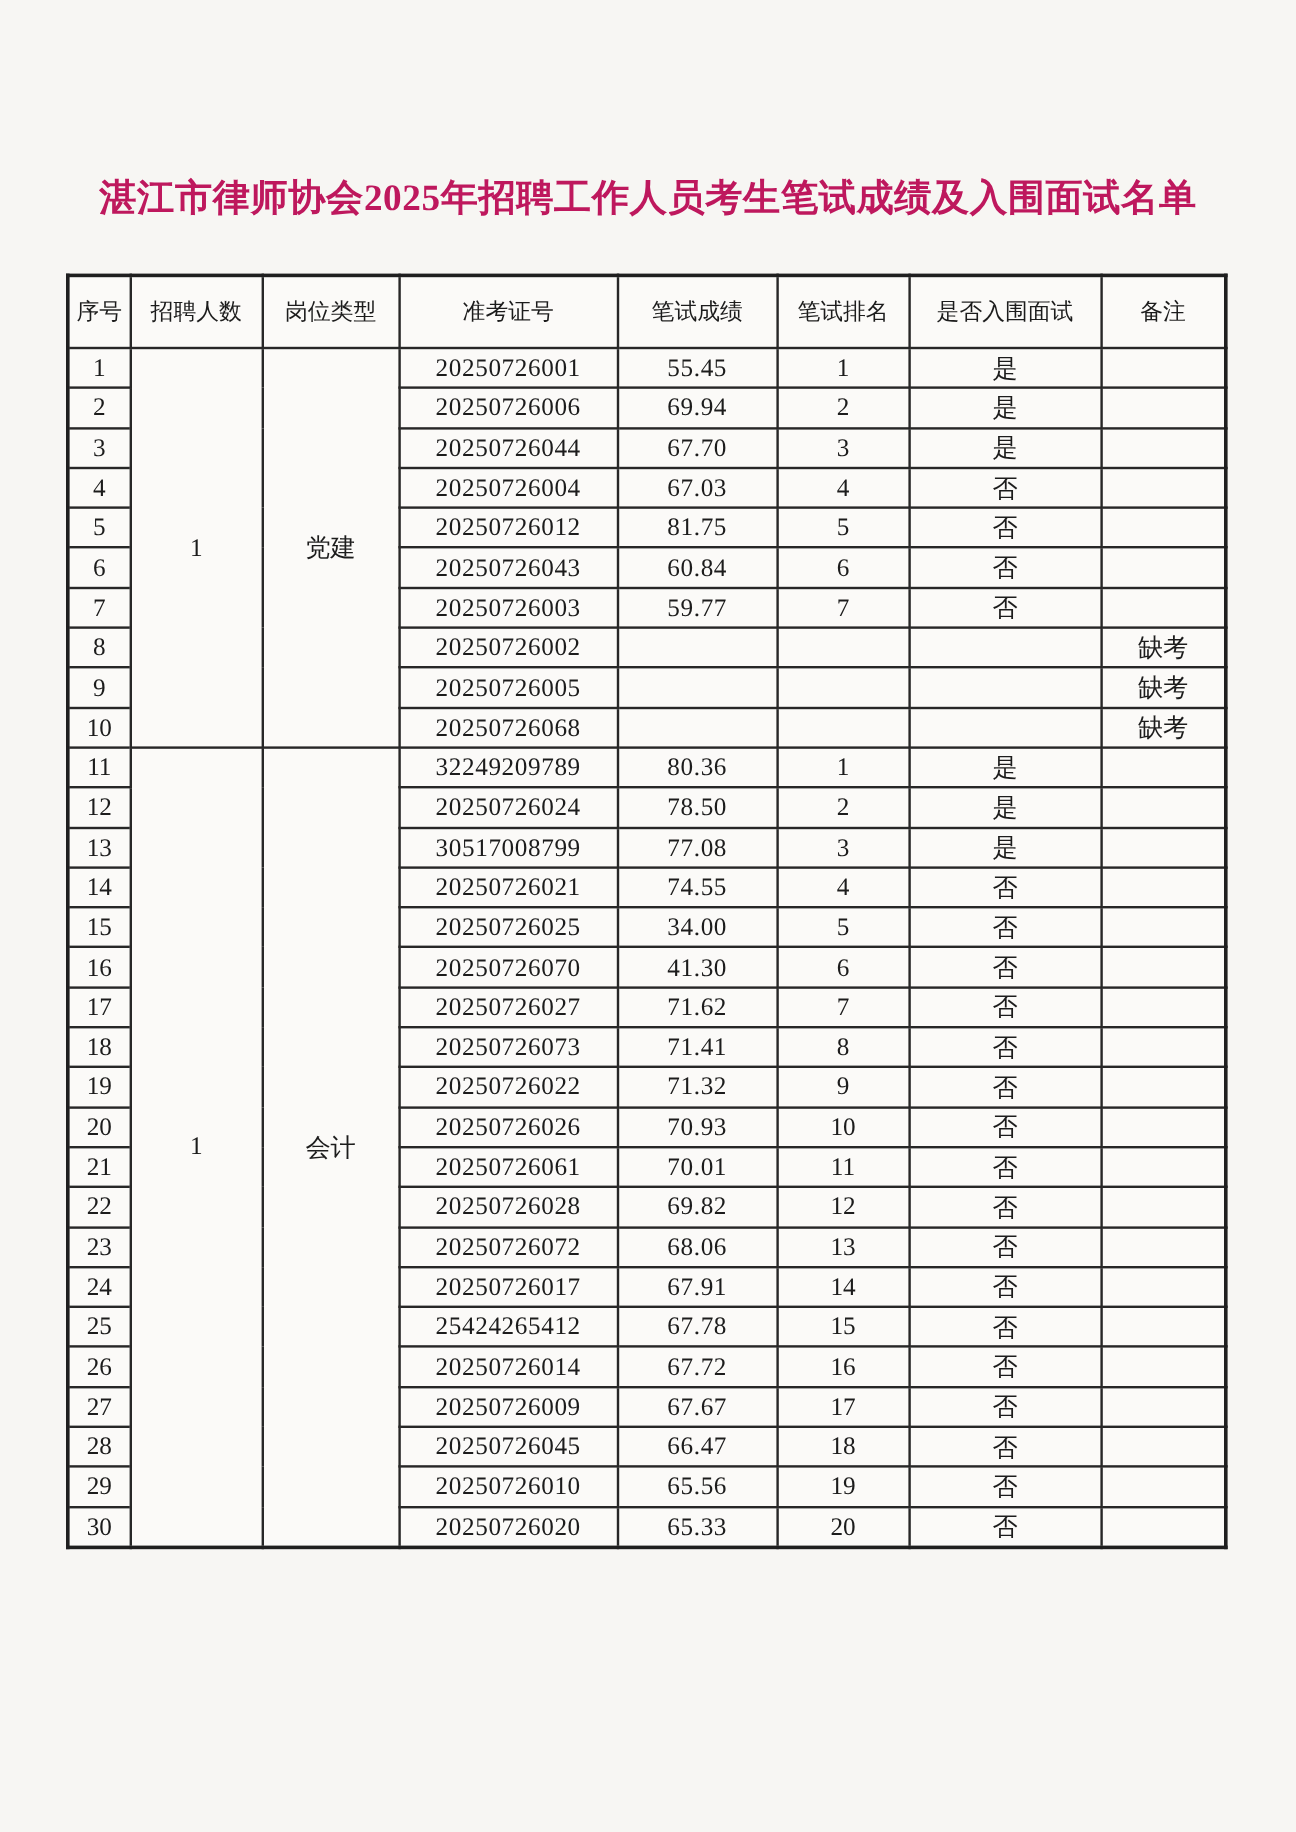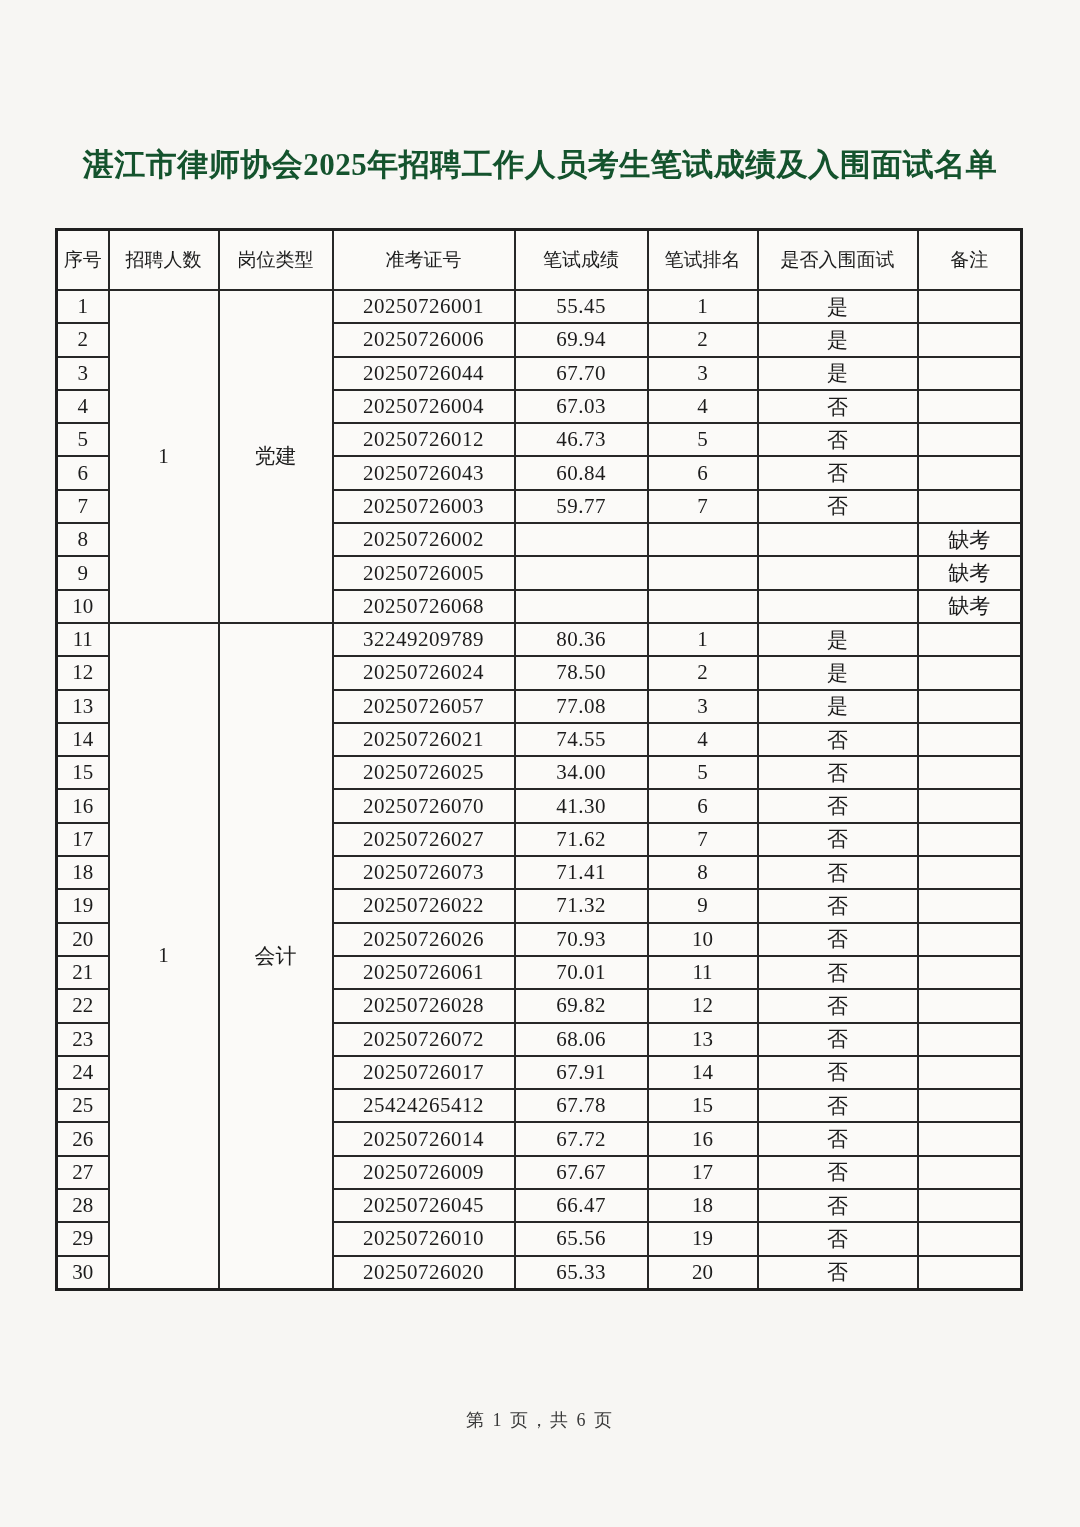--- a/index.html
+++ b/index.html
@@ -19,21 +19,21 @@
   }
   .doc-title {
     position: absolute;
     top: 144px;
     left: 0;
     width: 100%;
     text-align: center;
     font-size: 31px;
     font-weight: bold;
     letter-spacing: 0.5px;
-    color: #14532d;
+    color: #be185d;
     white-space: nowrap;
   }
   table.results {
     position: absolute;
     top: 228px;
     left: 55px;
     width: 965px;
     border-collapse: collapse;
     table-layout: fixed;
     font-size: 21px;
@@ -141,21 +141,21 @@
           <td class="cell-index">4</td>
           <td class="cell-ticket">20250726004</td>
           <td class="cell-score">67.03</td>
           <td class="cell-rank">4</td>
           <td class="cell-shortlisted">否</td>
           <td class="cell-remark"></td>
         </tr>
         <tr>
           <td class="cell-index">5</td>
           <td class="cell-ticket">20250726012</td>
-          <td class="cell-score">46.73</td>
+          <td class="cell-score">81.75</td>
           <td class="cell-rank">5</td>
           <td class="cell-shortlisted">否</td>
           <td class="cell-remark"></td>
         </tr>
         <tr>
           <td class="cell-index">6</td>
           <td class="cell-ticket">20250726043</td>
           <td class="cell-score">60.84</td>
           <td class="cell-rank">6</td>
           <td class="cell-shortlisted">否</td>
@@ -206,21 +206,21 @@
         <tr>
           <td class="cell-index">12</td>
           <td class="cell-ticket">20250726024</td>
           <td class="cell-score">78.50</td>
           <td class="cell-rank">2</td>
           <td class="cell-shortlisted">是</td>
           <td class="cell-remark"></td>
         </tr>
         <tr>
           <td class="cell-index">13</td>
-          <td class="cell-ticket">20250726057</td>
+          <td class="cell-ticket">30517008799</td>
           <td class="cell-score">77.08</td>
           <td class="cell-rank">3</td>
           <td class="cell-shortlisted">是</td>
           <td class="cell-remark"></td>
         </tr>
         <tr>
           <td class="cell-index">14</td>
           <td class="cell-ticket">20250726021</td>
           <td class="cell-score">74.55</td>
           <td class="cell-rank">4</td>
@@ -351,15 +351,14 @@
           <td class="cell-index">30</td>
           <td class="cell-ticket">20250726020</td>
           <td class="cell-score">65.33</td>
           <td class="cell-rank">20</td>
           <td class="cell-shortlisted">否</td>
           <td class="cell-remark"></td>
         </tr>
       </tbody>
   </table>
 
-  <div class="page-footer">第 1 页，共 6 页</div>
 
 </div>
 
 </body></html>

